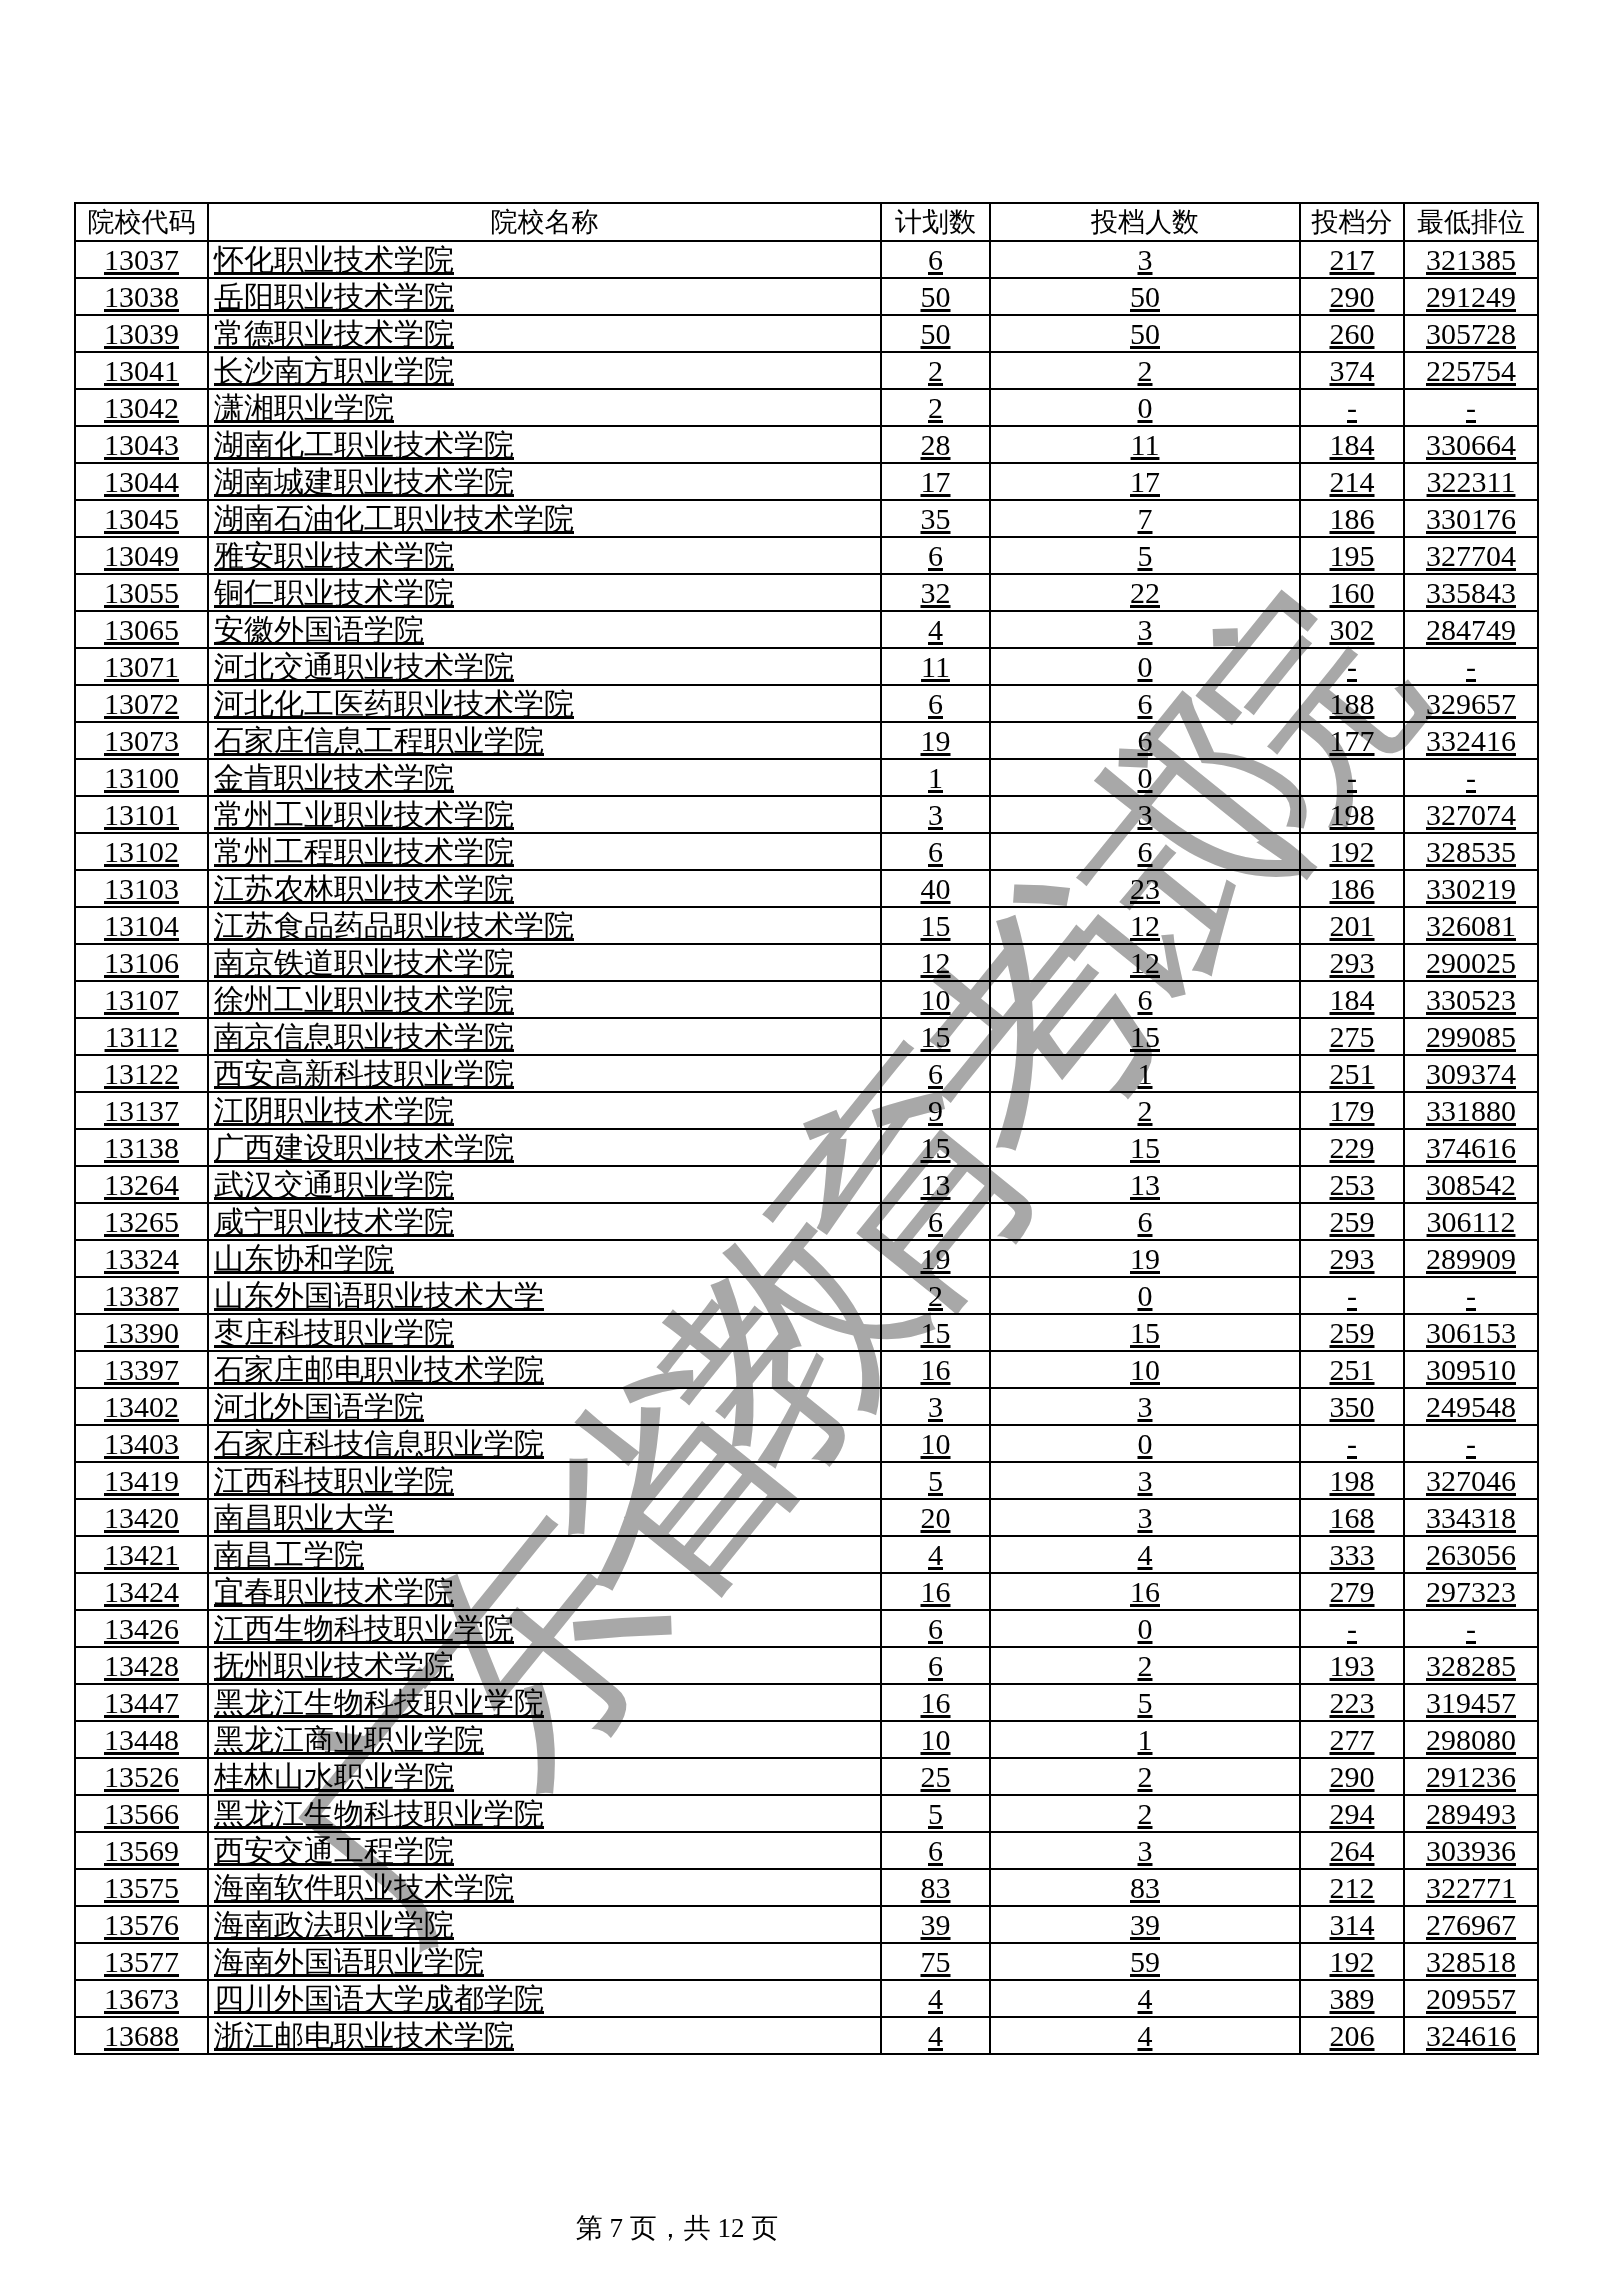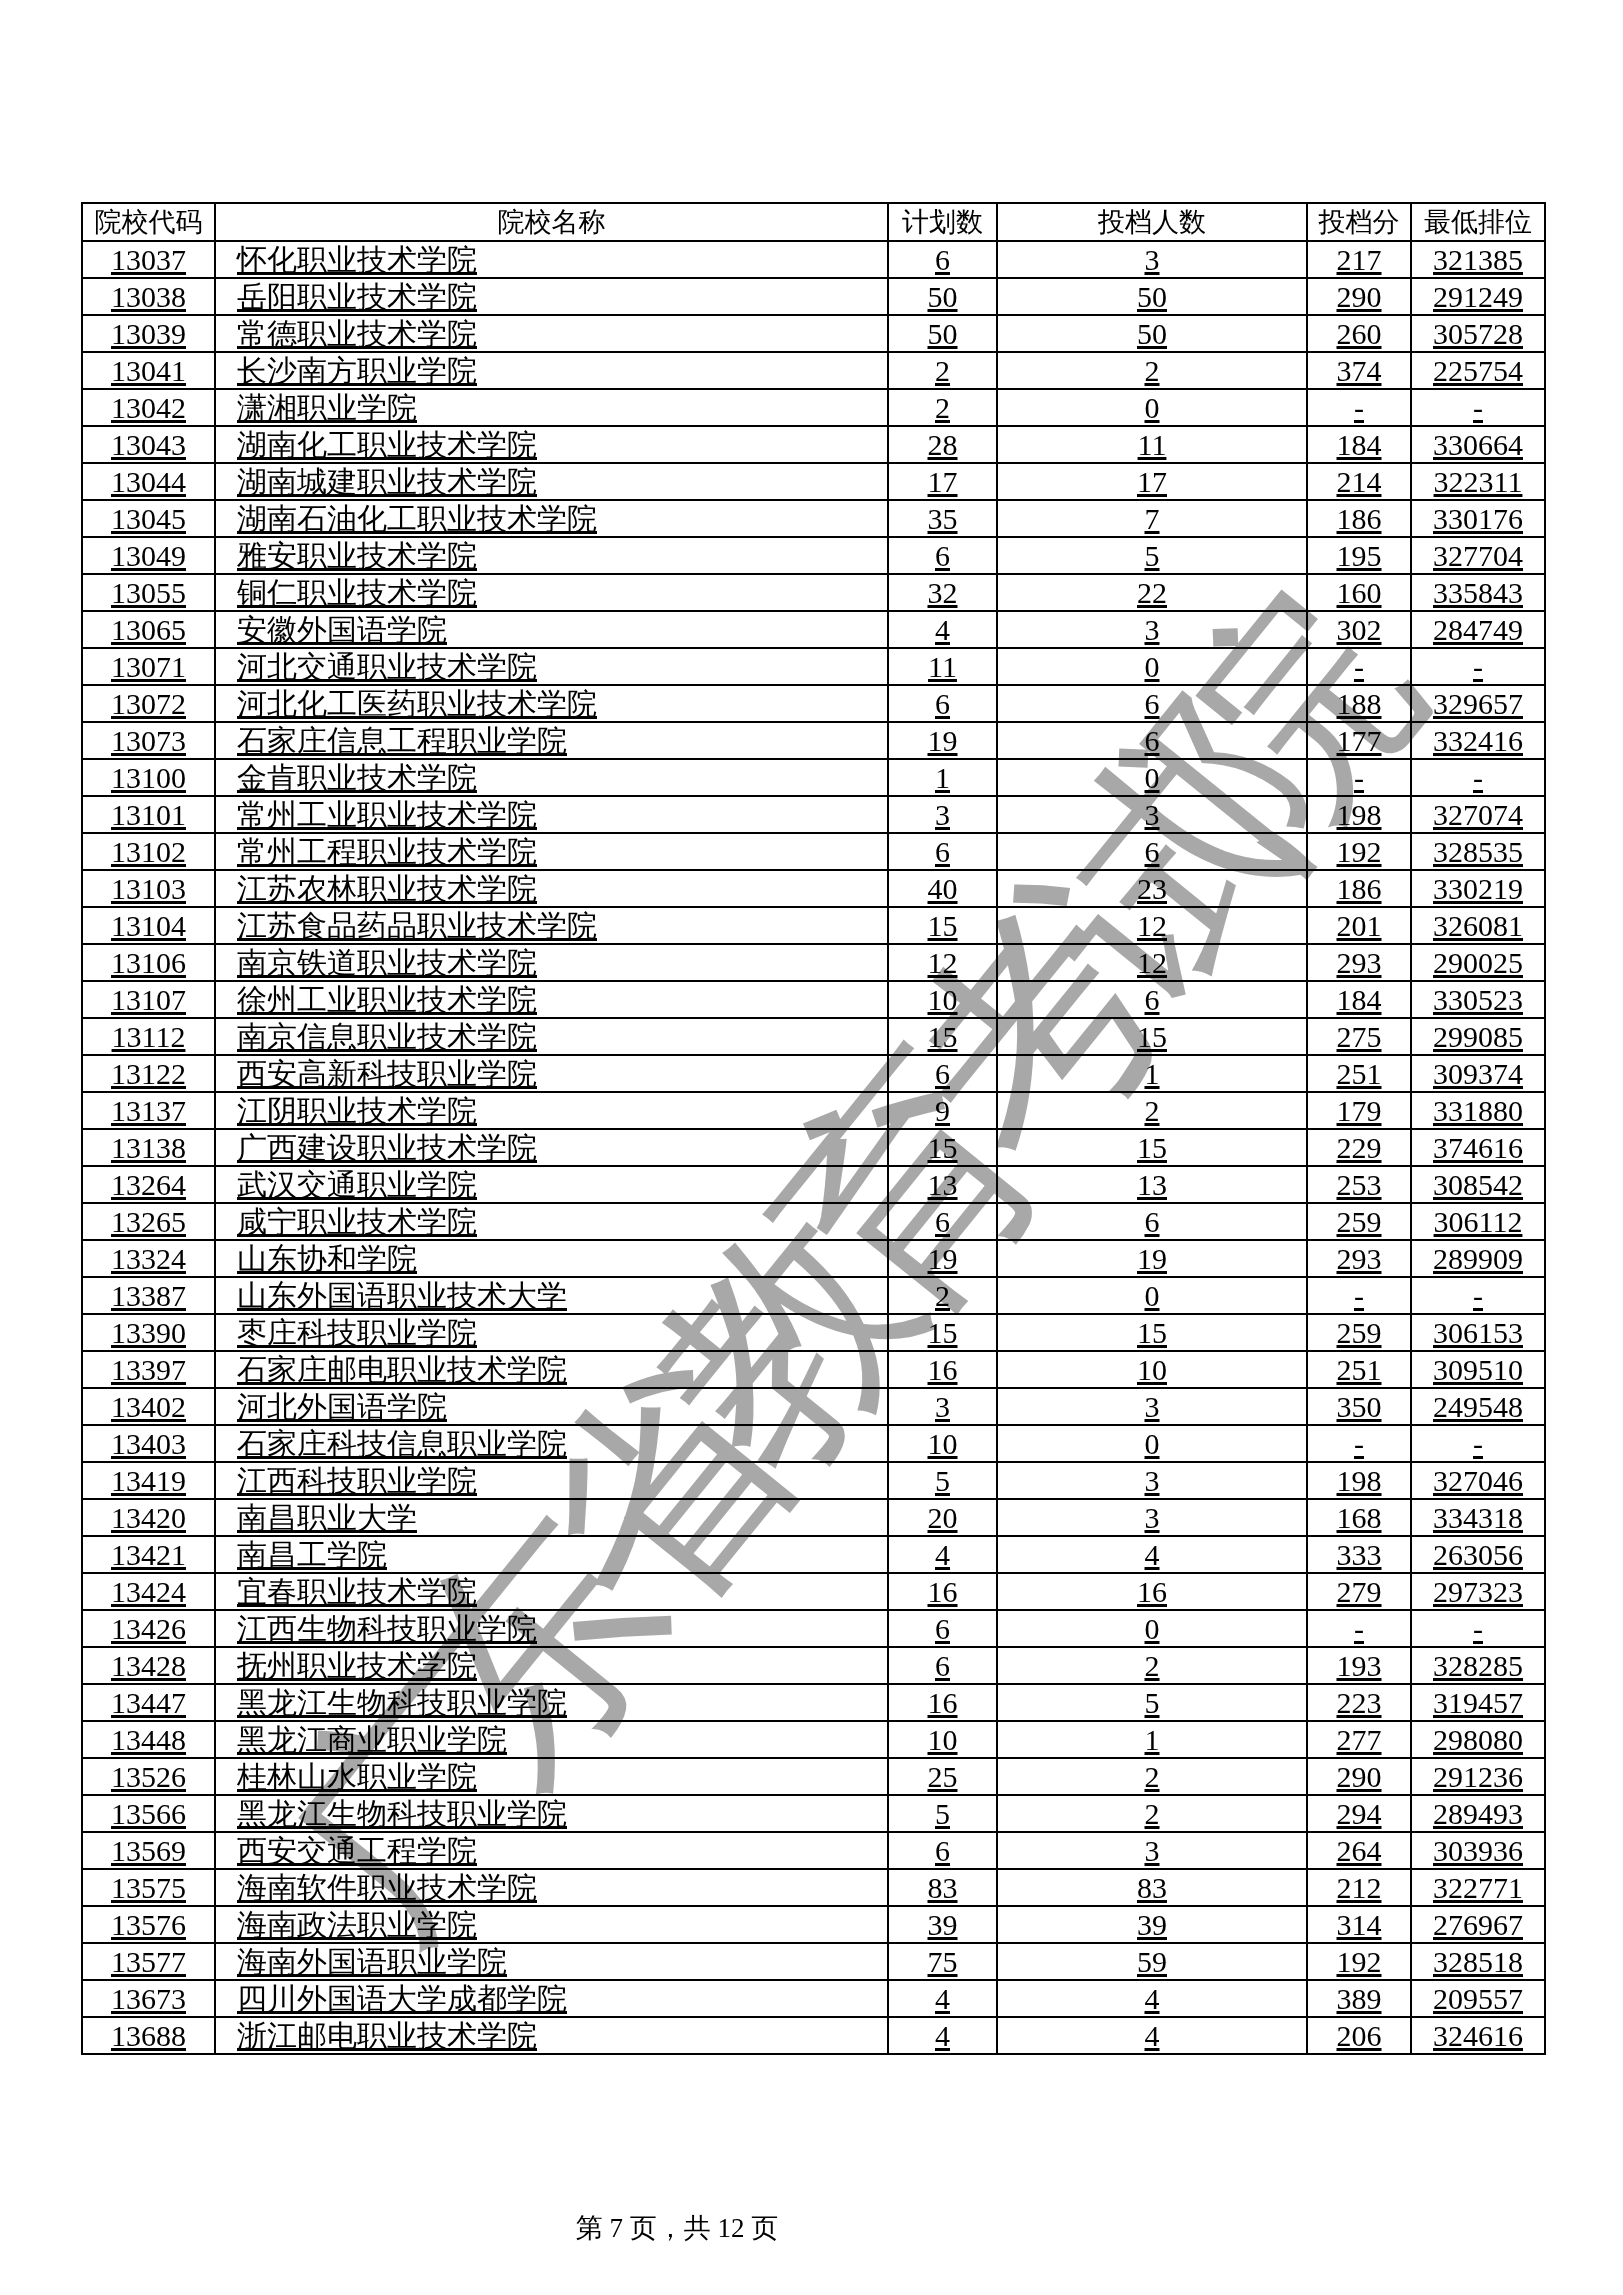--- a/index.html
+++ b/index.html
@@ -24,21 +24,21 @@
     letter-spacing: -41px;
     color: #9a9a9a;
     opacity: 0.85;
     white-space: nowrap;
     z-index: 0;
     font-weight: normal;
     user-select: none;
   }
   table.data-table {
     position: absolute;
-    left: 81px;
+    left: 74px;
     top: 202px;
     width: 1463px;
     border-collapse: collapse;
     table-layout: fixed;
     z-index: 1;
     background: transparent;
   }
   .data-table th,
   .data-table td {
     border: 2px solid #000;
@@ -68,21 +68,21 @@
   }
   .data-table td.c0,
   .data-table td.c2,
   .data-table td.c3,
   .data-table td.c4,
   .data-table td.c5 {
     text-align: center;
   }
   .data-table td.c1 {
     text-align: left;
-    padding-left: 21px;
+    padding-left: 5px;
     white-space: nowrap;
   }
   .page-footer {
     position: absolute;
     top: 2210px;
     left: 0;
     width: 1354px;
     text-align: center;
     font-size: 27px;
     z-index: 1;

